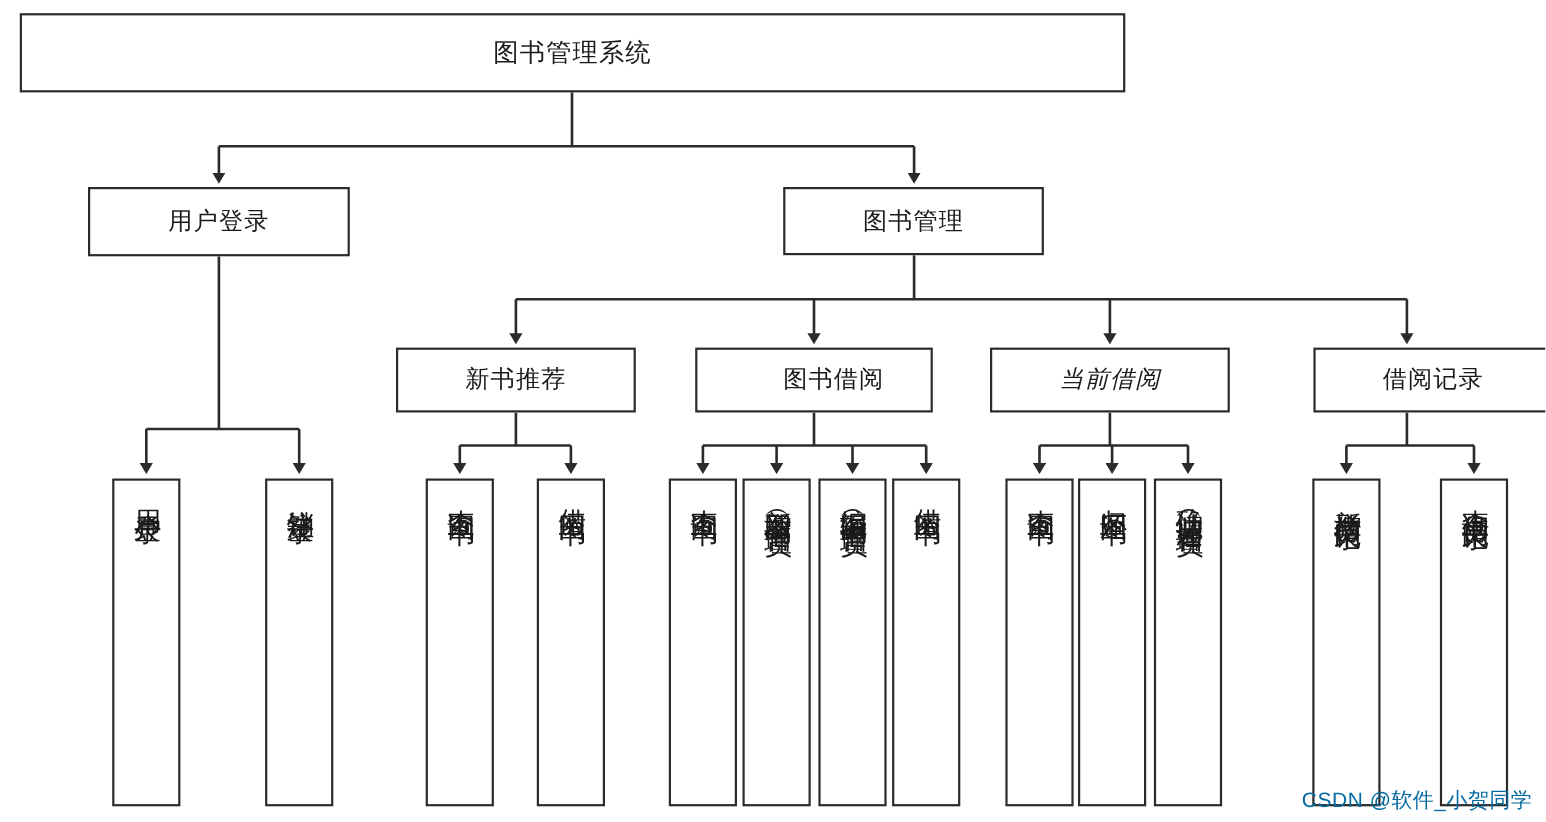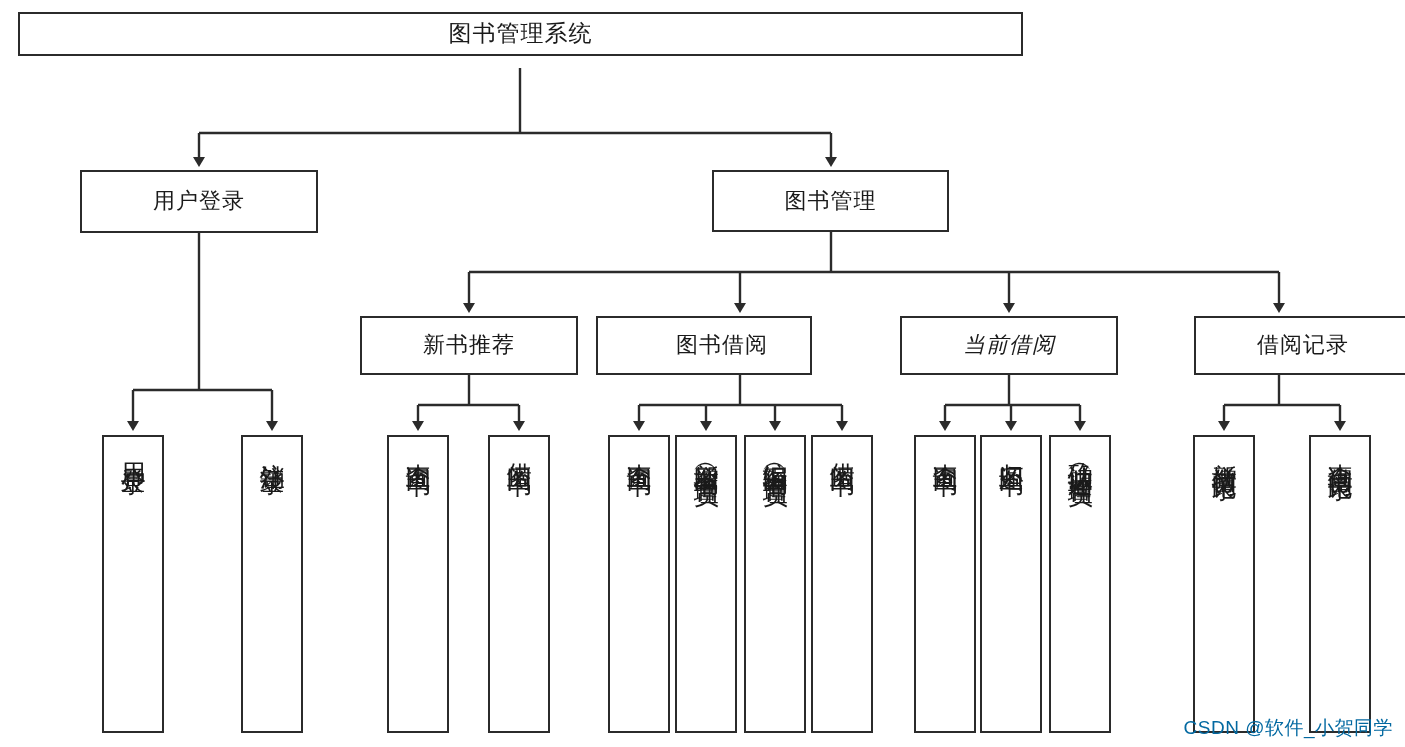--- a/index.html
+++ b/index.html
@@ -115,35 +115,35 @@
       <path d="M1011,405 L1011,422" marker-end="url(#arrow)"></path>
       <path d="M1080,405 L1080,422" marker-end="url(#arrow)"></path>
 
       <path d="M1279,375 L1279,405"></path>
       <path d="M1224,405 L1340,405"></path>
       <path d="M1224,405 L1224,422" marker-end="url(#arrow)"></path>
       <path d="M1340,405 L1340,422" marker-end="url(#arrow)"></path>
     </g>
   </svg>
 
-  <div class="node node-h node-root" style="left:18px; top:12px; width:1005px; height:44px;">
+  <div class="node node-h node-root" style="left:18px; top:12px; width:1005px; height:72px;">
     <span>图书管理系统</span>
   </div>
 
   <div class="node node-h" style="left:80px; top:170px; width:238px; height:63px;">
     <span>用户登录</span>
   </div>
   <div class="node node-h" style="left:712px; top:170px; width:237px; height:62px;">
     <span>图书管理</span>
   </div>
 
   <div class="node node-h" style="left:360px; top:316px; width:218px; height:59px;">
     <span>新书推荐</span>
   </div>
-  <div class="node node-h" style="left:596px; top:316px; width:216px; height:59px;padding-left:36px;">
+  <div class="node node-h" style="left:632px; top:316px; width:216px; height:59px;padding-left:36px;">
     <span>图书借阅</span>
   </div>
   <div class="node node-h" style="left:900px; top:316px; width:218px; height:59px;font-style:italic;">
     <span>当前借阅</span>
   </div>
   <div class="node node-h" style="left:1170px; top:316px; width:218px; height:59px;margin-left:24px;">
     <span>借阅记录</span>
   </div>
 
   <div class="node node-v" style="left:102px; top:435px; width:62px; height:298px;">

